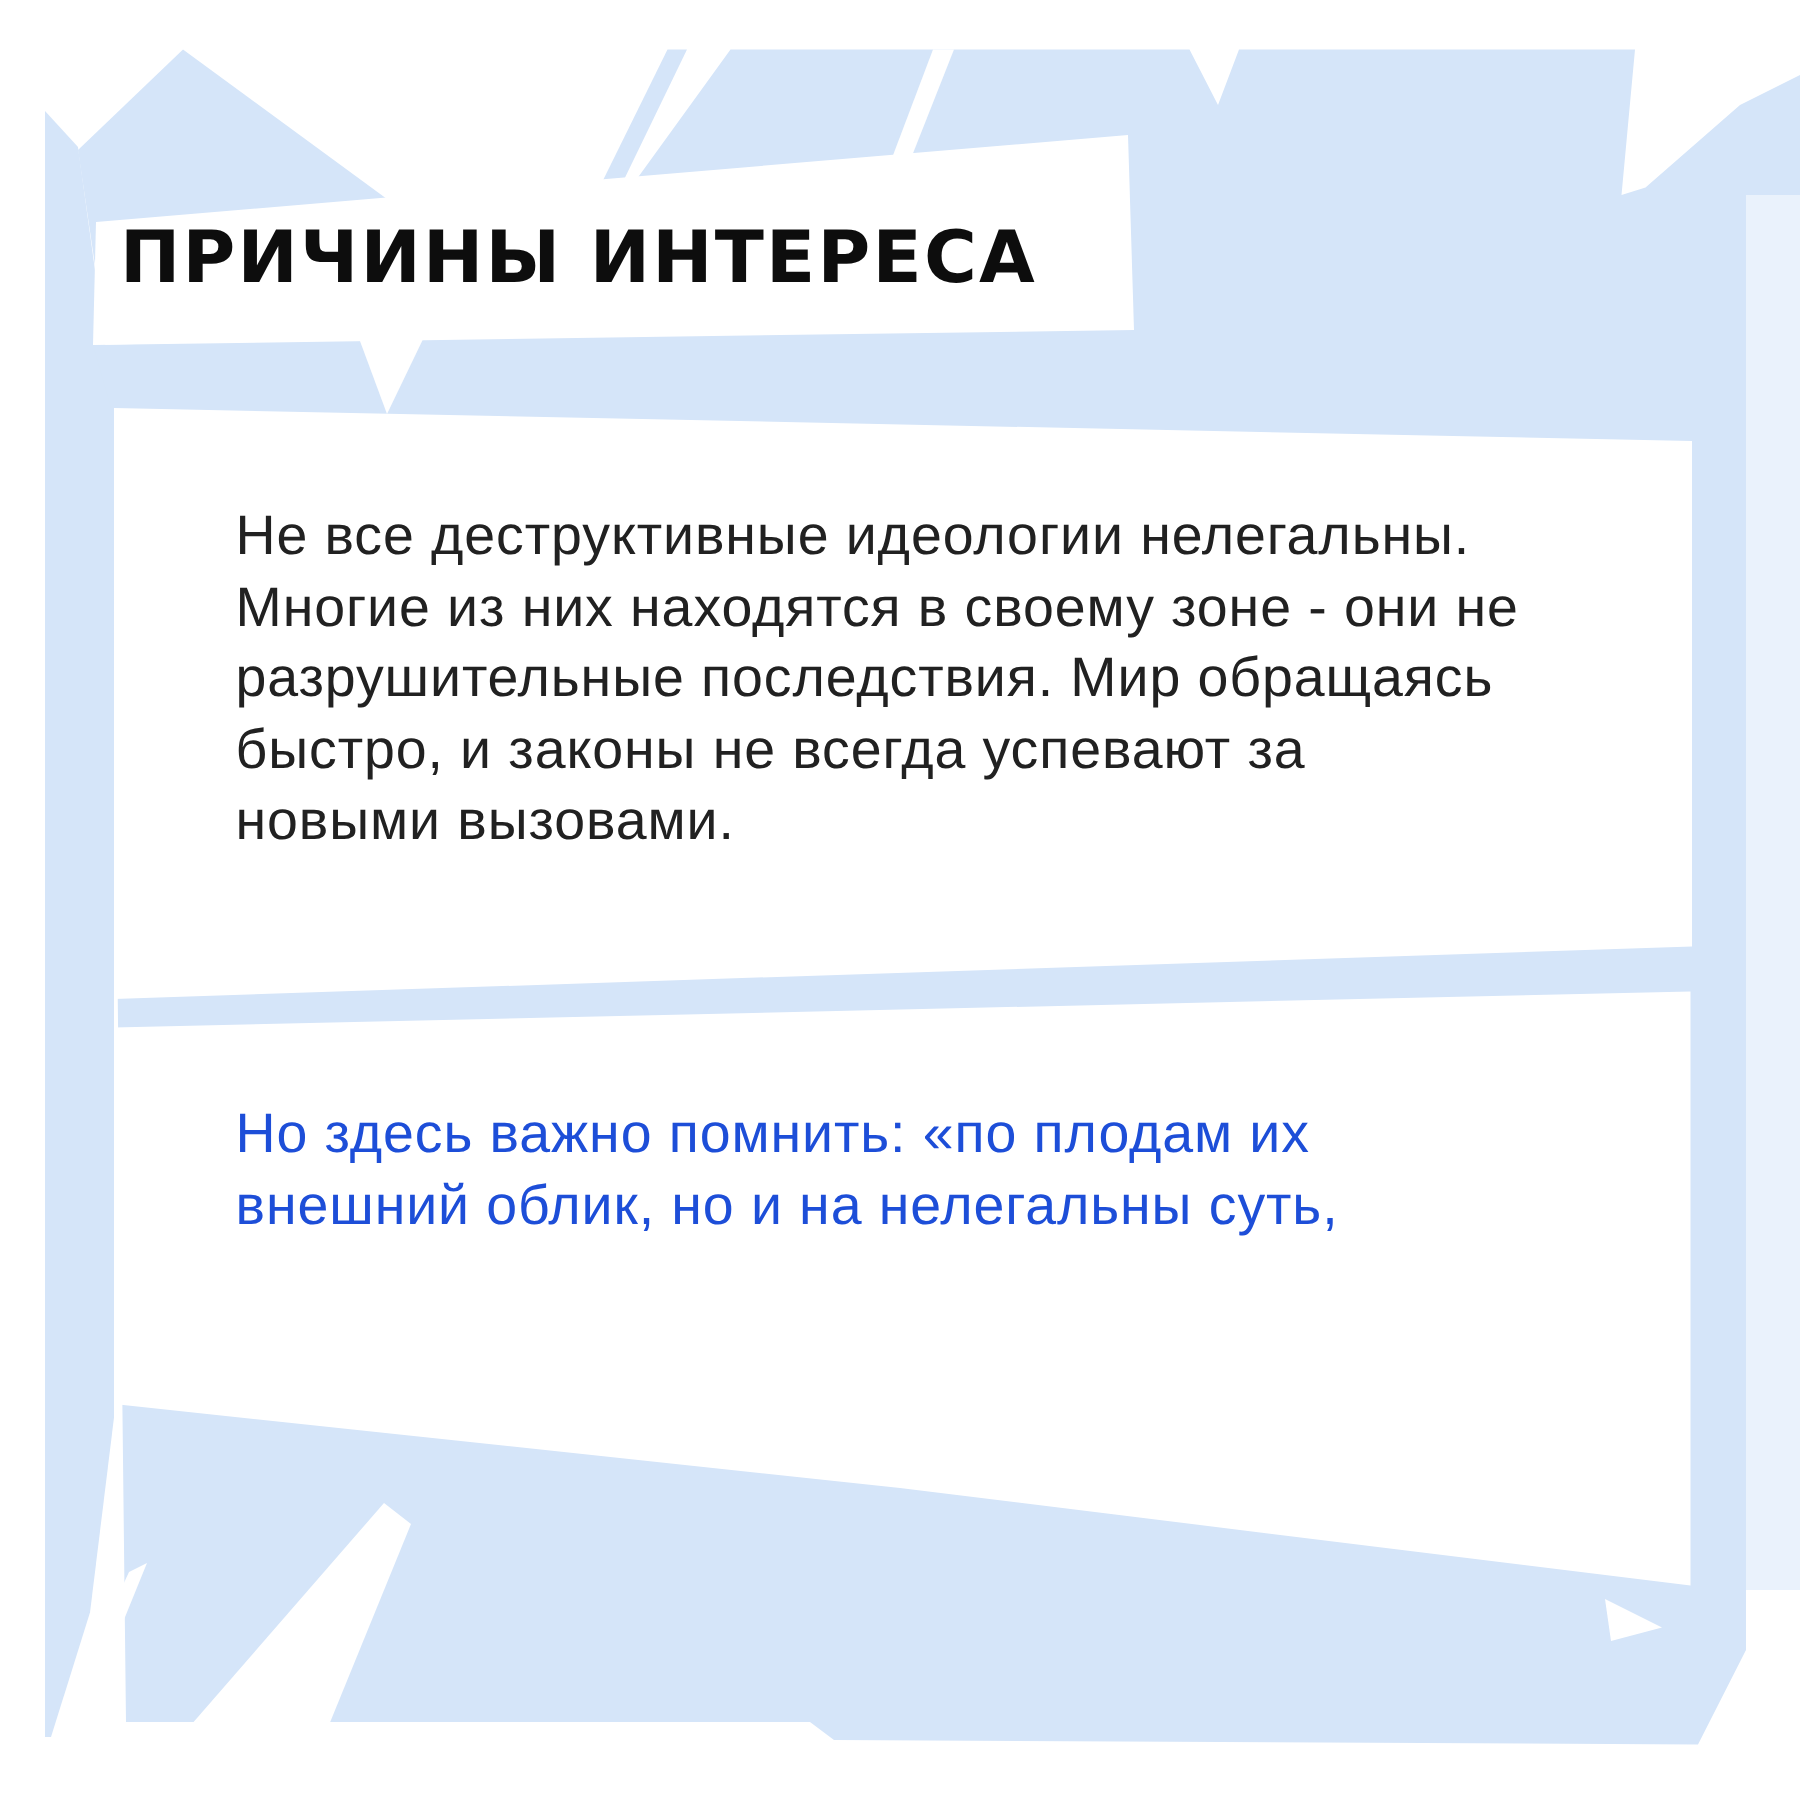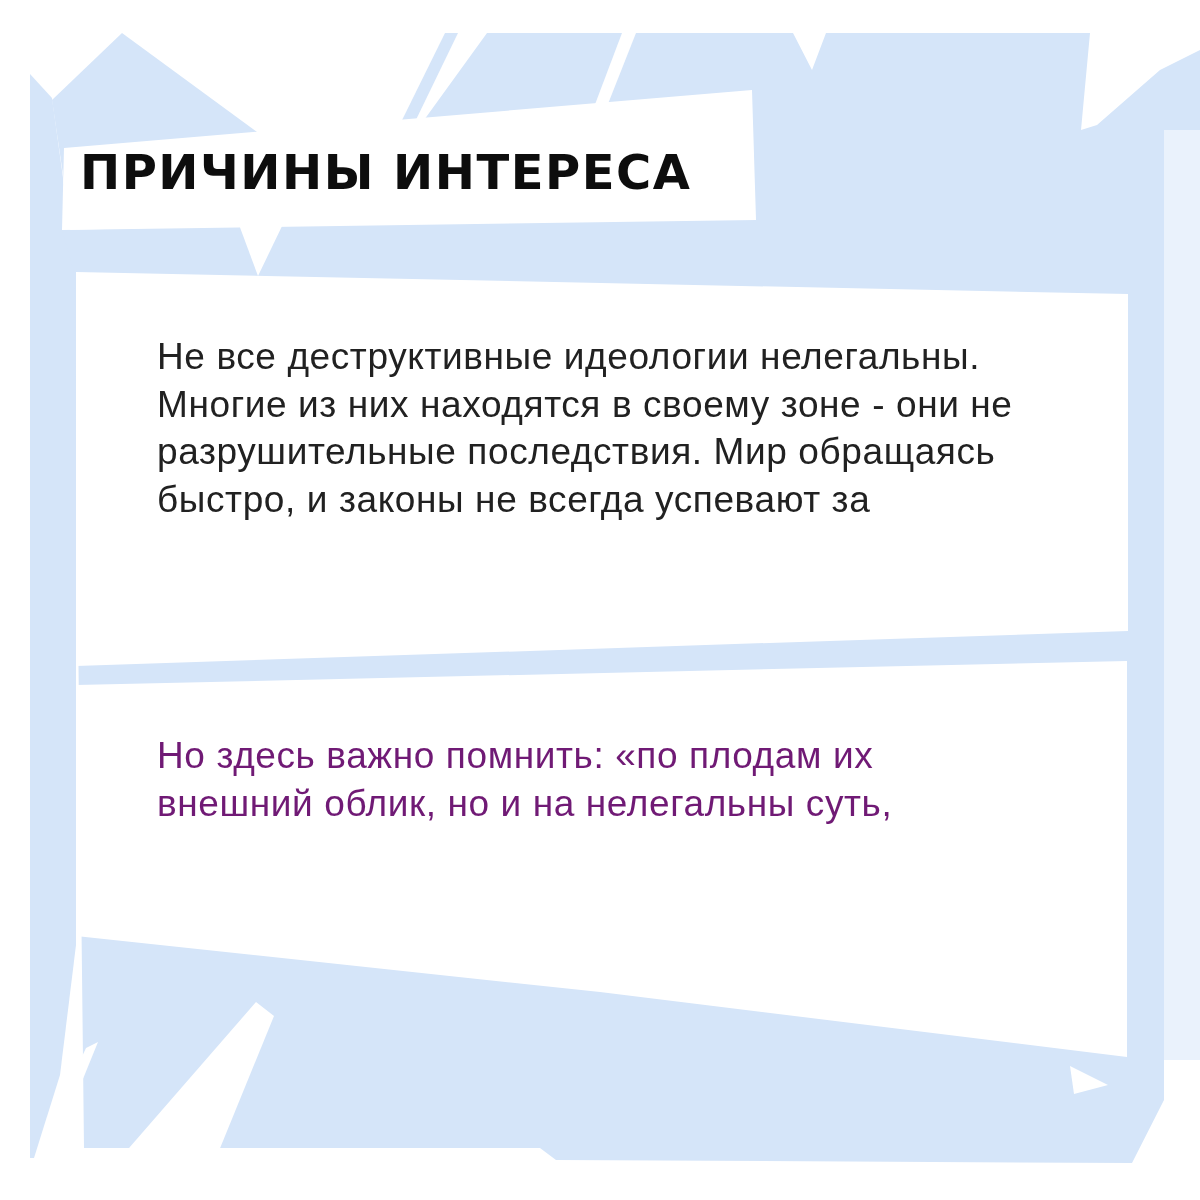--- a/index.html
+++ b/index.html
@@ -57,20 +57,21 @@
     <polygon points="76,685 1127,661 1127,1057 600,992 76,936" fill="#ffffff"></polygon>
   </svg>
 
   <h1 class="title" style="color:#0d0d0d;margin:0;">ПРИЧИНЫ ИНТЕРЕСА</h1>
 
   <div class="para para1" style="color:#212121;">
     <div class="line">Не все деструктивные идеологии нелегальны.</div>
     <div class="line">Многие из них находятся в своему зоне - они не</div>
     <div class="line">разрушительные последствия. Мир обращаясь</div>
     <div class="line">быстро, и законы не всегда успевают за</div>
+    <div class="line">новыми вызовами.</div>
   </div>
 
-  <div class="para para2" style="color:#701a75;">
+  <div class="para para2" style="color:#1d4ed8;">
     <div class="line">Но здесь важно помнить: «по плодам их</div>
     <div class="line">внешний облик, но и на нелегальны суть,</div>
   </div>
 
 </div>
 
 </body></html>

